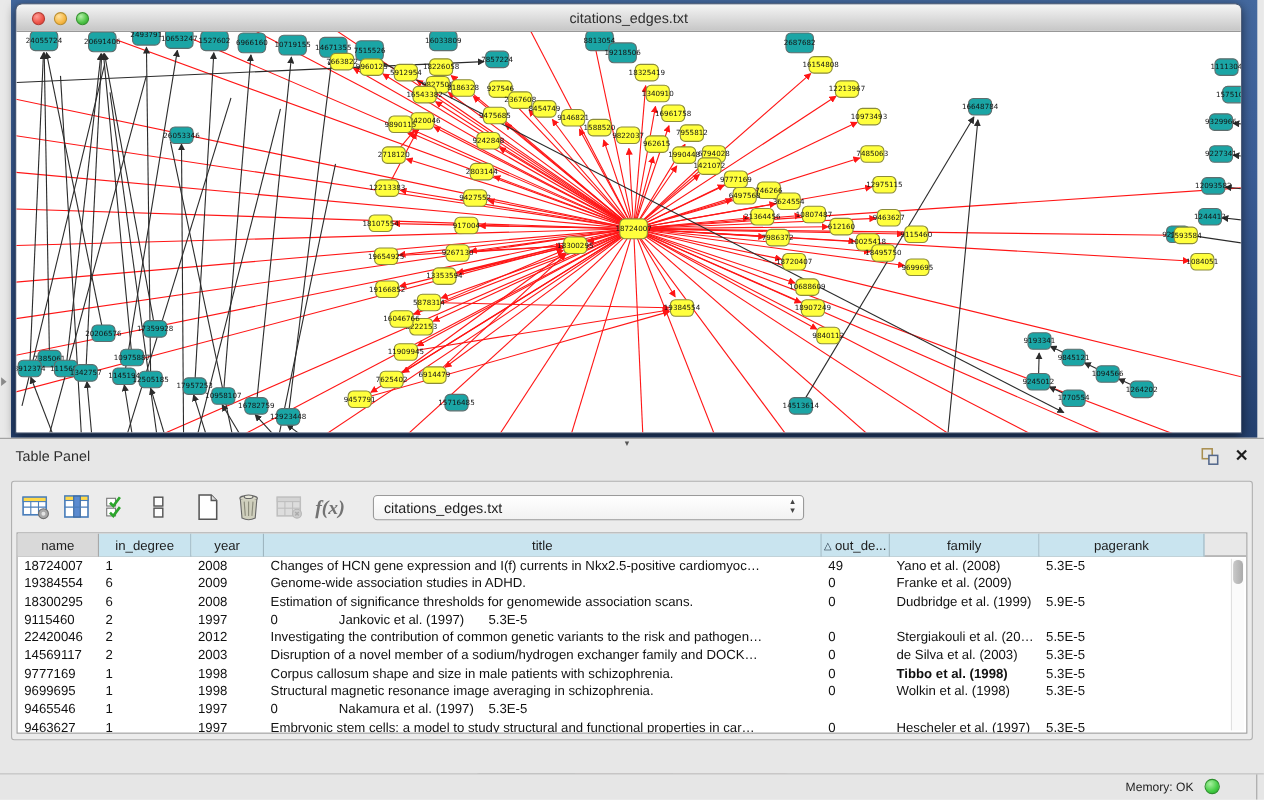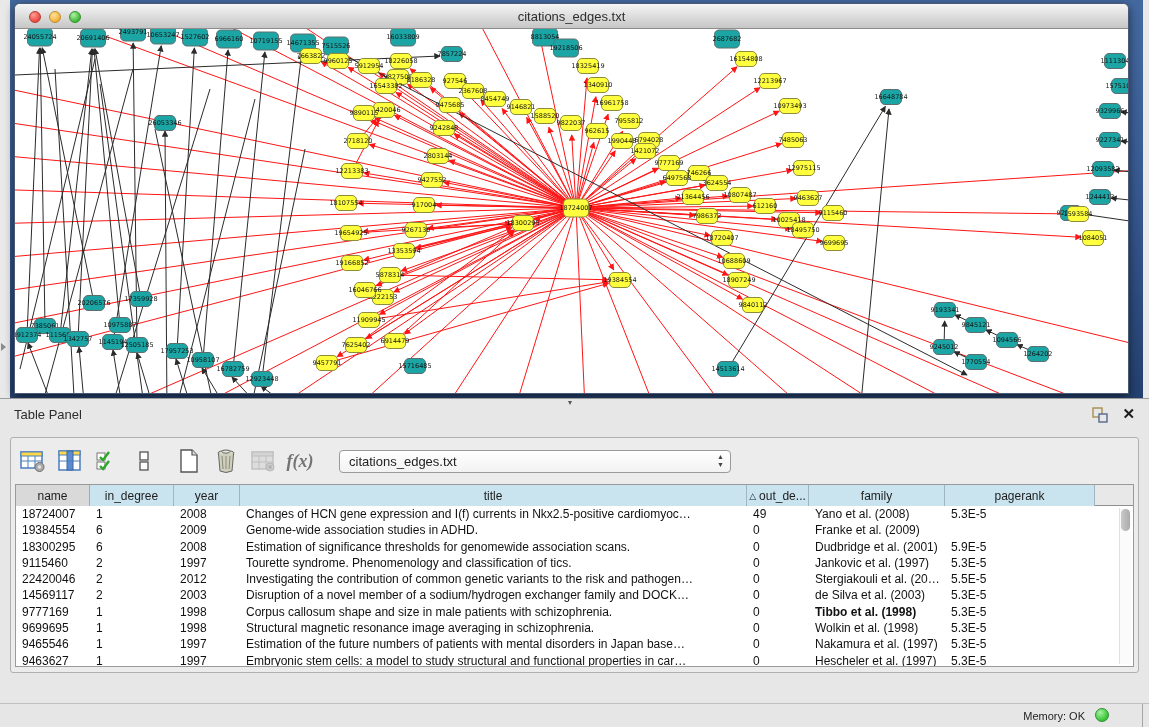--- a/index.html
+++ b/index.html
@@ -610,28 +610,27 @@
             <div class="tcell" style="width: 62px;">0</div>
             <div class="tcell" style="width: 136px;">Franke et al. (2009)</div>
             <div class="tcell" style="width: 150px; margin-top: 45px;">5.6E-5</div>
           </div>
           <div class="trow">
             <div class="tcell" style="width: 74px;">18300295</div>
             <div class="tcell" style="width: 84px;">6</div>
             <div class="tcell" style="width: 66px;">2008</div>
             <div class="tcell" style="width: 507px;">Estimation of significance thresholds for genomewide association scans.</div>
             <div class="tcell" style="width: 62px;">0</div>
-            <div class="tcell" style="width: 136px;">Dudbridge et al. (2001)</div>
+            <div class="tcell" style="width: 136px;">Dudbridge et al. (1999)</div>
             <div class="tcell" style="width: 150px;">5.9E-5</div>
           </div>
           <div class="trow">
             <div class="tcell" style="width: 74px;">9115460</div>
             <div class="tcell" style="width: 84px;">2</div>
             <div class="tcell" style="width: 66px;">1997</div>
-            <div class="tcell" style="width: 507px;">Tourette syndrome. Phenomenology and classification of tics.</div>
             <div class="tcell" style="width: 62px;">0</div>
             <div class="tcell" style="width: 136px;">Jankovic et al. (1997)</div>
             <div class="tcell" style="width: 150px;">5.3E-5</div>
           </div>
           <div class="trow">
             <div class="tcell" style="width: 74px;">22420046</div>
             <div class="tcell" style="width: 84px;">2</div>
             <div class="tcell" style="width: 66px;">2012</div>
             <div class="tcell" style="width: 507px;">Investigating the contribution of common genetic variants to the risk and pathogen…</div>
             <div class="tcell" style="width: 62px;">0</div>
@@ -662,21 +661,20 @@
             <div class="tcell" style="width: 66px;">1998</div>
             <div class="tcell" style="width: 507px;">Structural magnetic resonance image averaging in schizophrenia.</div>
             <div class="tcell" style="width: 62px;">0</div>
             <div class="tcell" style="width: 136px;">Wolkin et al. (1998)</div>
             <div class="tcell" style="width: 150px;">5.3E-5</div>
           </div>
           <div class="trow">
             <div class="tcell" style="width: 74px;">9465546</div>
             <div class="tcell" style="width: 84px;">1</div>
             <div class="tcell" style="width: 66px;">1997</div>
-            <div class="tcell" style="width: 507px;">Estimation of the future numbers of patients with mental disorders in Japan base…</div>
             <div class="tcell" style="width: 62px;">0</div>
             <div class="tcell" style="width: 136px;">Nakamura et al. (1997)</div>
             <div class="tcell" style="width: 150px;">5.3E-5</div>
           </div>
           <div class="trow">
             <div class="tcell" style="width: 74px;">9463627</div>
             <div class="tcell" style="width: 84px;">1</div>
             <div class="tcell" style="width: 66px;">1997</div>
             <div class="tcell" style="width: 507px;">Embryonic stem cells: a model to study structural and functional properties in car…</div>
             <div class="tcell" style="width: 62px;">0</div>

